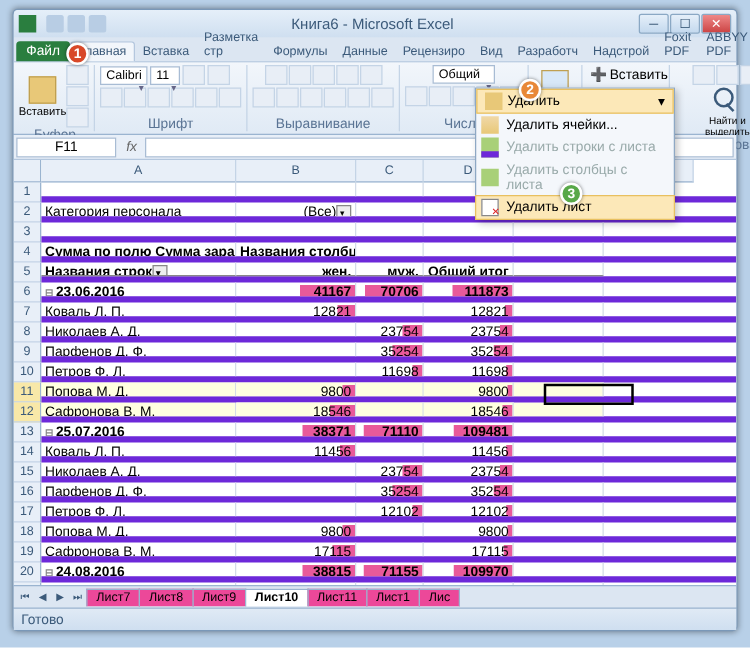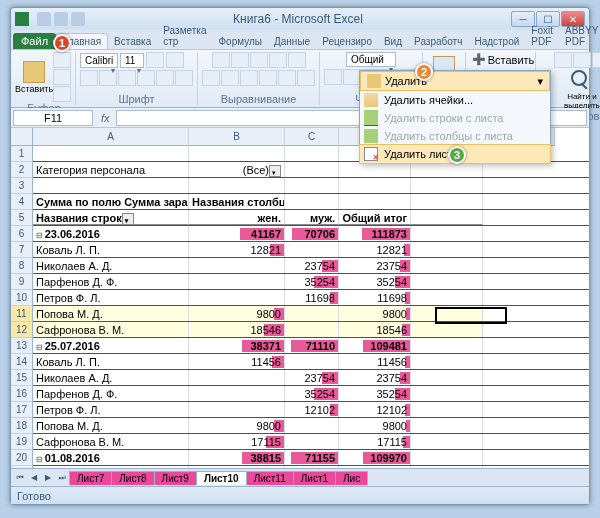--- a/index.html
+++ b/index.html
@@ -51,21 +51,21 @@
 .grid-area{flex:1;display:flex;background:#fff;overflow:hidden;}
 .row-headers{width:22px;background:#e8eff8;}
 .rh{height:16px;border-bottom:1px solid #c4d4e6;border-right:1px solid #9ab4d0;text-align:center;font-size:10px;color:#3b5a7a;line-height:16px;}
 .rh.sel{background:#f8e8a8;}
 .grid{flex:1;overflow:hidden;}
 .col-headers{height:18px;display:flex;background:#e8eff8;}
 .ch{border-right:1px solid #c4d4e6;border-bottom:1px solid #9ab4d0;text-align:center;font-size:10px;color:#3b5a7a;line-height:18px;}
 .ch.A{width:156px;}.ch.B{width:96px;}.ch.C{width:54px;}.ch.D{width:72px;}.ch.E{width:72px;background:#f8e8a8;}.ch.F{width:72px;}
 .corner{width:22px;height:18px;background:#e8eff8;border-right:1px solid #9ab4d0;border-bottom:1px solid #9ab4d0;}
 .top-row{display:flex;}
-.row{height:16px;display:flex;border-bottom:1px solid #6d28d9;font-size:10px;}
+.row{height:16px;display:flex;border-bottom:5px solid #6d28d9;font-size:10px;}
 .cell{border-right:1px solid #d4dce8;padding:0 3px;line-height:16px;white-space:nowrap;overflow:hidden;}
 .cA{width:156px;}.cB{width:96px;text-align:right;position:relative;}.cC{width:54px;text-align:right;position:relative;}.cD{width:72px;text-align:right;position:relative;}.cE{width:72px;}
 .row.sel .cell,.row.sel2 .cell{background:#ffffe0;}
 .activecell{border:2px solid #000;position:absolute;width:72px;height:17px;left:402px;top:1px;pointer-events:none;}
 .row-11-wrap{position:relative;}
 .bold{font-weight:bold;}
 .dropbtn{width:12px;height:12px;border:1px solid #888;background:#eee;display:inline-block;position:relative;vertical-align:middle;}
 .dropbtn:after{content:"▾";font-size:7px;position:absolute;left:2px;top:-1px;}
 .bar{position:absolute;height:12px;top:2px;background:#e85a9a;}
 .barL{right:0;}
@@ -389,21 +389,21 @@
               <div class="cell cE"></div>
             </div>
             <div class="row">
               <div class="cell cA"><span>    Сафронова В. М.</span></div>
               <div class="cell cB"><div class="bar barL" style="width: 18px;"></div><span style="position: relative;">17115</span></div>
               <div class="cell cC"><span style="position: relative;"></span></div>
               <div class="cell cD"><div class="bar barL" style="width: 7px;"></div><span style="position: relative;">17115</span></div>
               <div class="cell cE"></div>
             </div>
             <div class="row bold">
-              <div class="cell cA"><span class="expand">⊟</span><span>01.08.2016</span></div>
+              <div class="cell cA"><span class="expand">⊟</span><span>24.08.2016</span></div>
               <div class="cell cB"><div class="bar barL" style="width: 42px;"></div><span style="position: relative;">38815</span></div>
               <div class="cell cC"><div class="bar barL" style="width: 47px;"></div><span style="position: relative;">71155</span></div>
               <div class="cell cD"><div class="bar barL" style="width: 47px;"></div><span style="position: relative;">109970</span></div>
               <div class="cell cE"></div>
             </div>
             <div class="row">
               <div class="cell cA"></div>
               <div class="cell cB"></div>
               <div class="cell cC"><span style="position: relative;"></span></div>
               <div class="cell cD"></div>
@@ -426,21 +426,21 @@
   <div class="sheet-tab">Лист11</div>
   <div class="sheet-tab">Лист1</div>
   <div class="sheet-tab">Лис</div>
  </div>
 
  <div class="status-bar">
   <span>Готово</span>
  </div>
 </div>
 
-<div class="dropdown" style="left:359px;top:70px;width:192px">
+<div class="dropdown" style="left:380px;top:70px;width:160px">
  <div class="dd-header">
   <span style="width:14px;height:14px;background:#e8c878;display:inline-block"></span>
   <span>Удалить</span>
   <span style="margin-left:auto">▾</span>
  </div>
  <div class="dd-item">
   <span class="dd-icon del"></span>
   <span>Удалить ячейки...</span>
  </div>
  <div class="dd-item dim">

